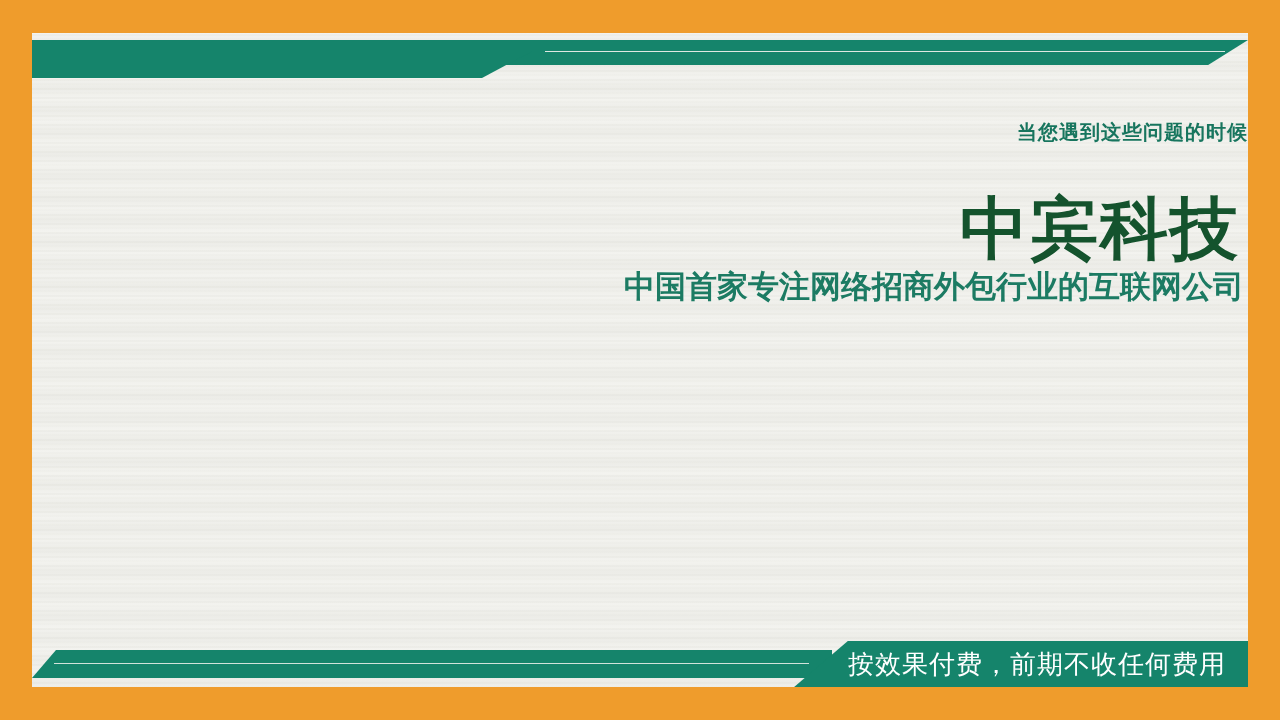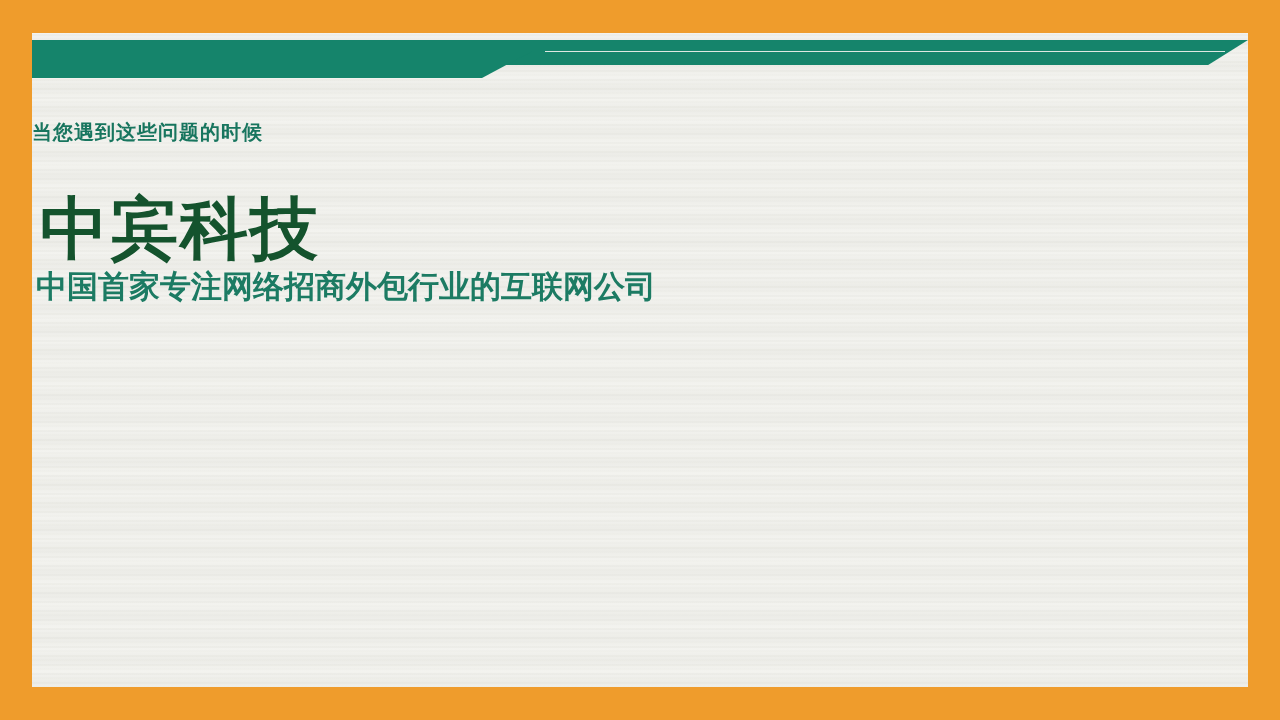--- a/index.html
+++ b/index.html
@@ -94,21 +94,21 @@
     background: #F3F3EF;
     opacity: 0.9;
   }
 
   
   .content {
     position: absolute;
     left: 32px;
     top: 120px;
     width: 1216px;
-    text-align: left;
+    text-align: right;
   }
   .eyebrow {
     color: #17755E;
     font-size: 20px;
     font-weight: bold;
     letter-spacing: 1px;
     line-height: 1.2;
     margin: 0;
     padding: 0;
   }
@@ -203,14 +203,20 @@
     <div class="header-hairline"></div>
     <div class="header-tall"></div>
   </div>
 
   <div class="content">
     <p class="eyebrow">当您遇到这些问题的时候</p>
     <p class="brand">中宾科技</p>
     <p class="tagline">中国首家专注网络招商外包行业的互联网公司</p>
   </div>
 
+  <div class="footer-band">
+    <div class="footer-bar"></div>
+    <div class="footer-hairline"></div>
+    <div class="footer-tall"></div>
+    <div class="footer-text">按效果付费，前期不收任何费用</div>
+  </div>
 
 </div>
 
 </body></html>

